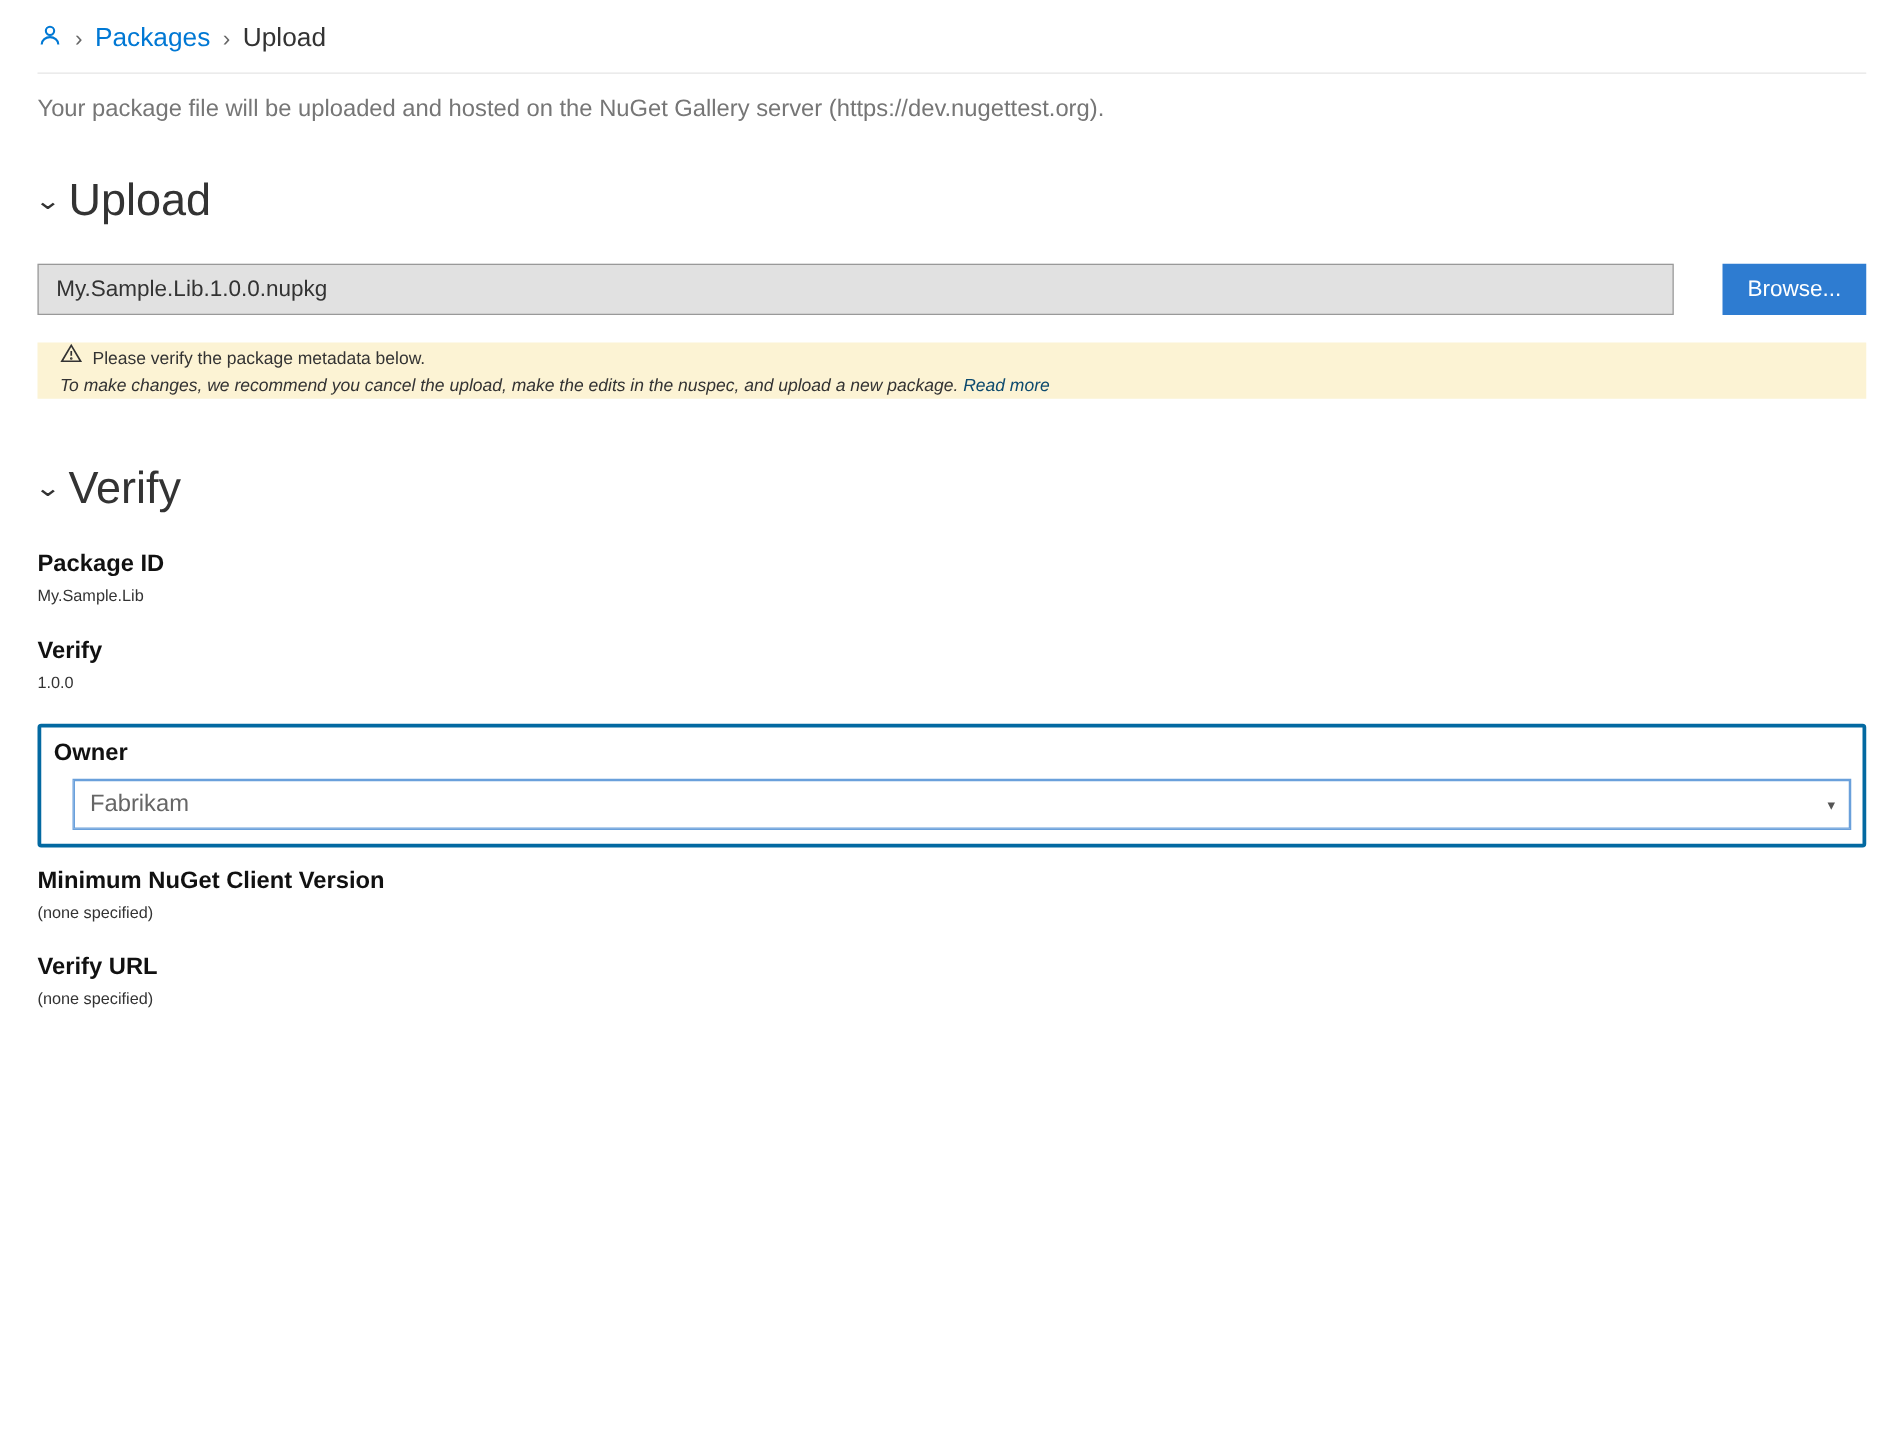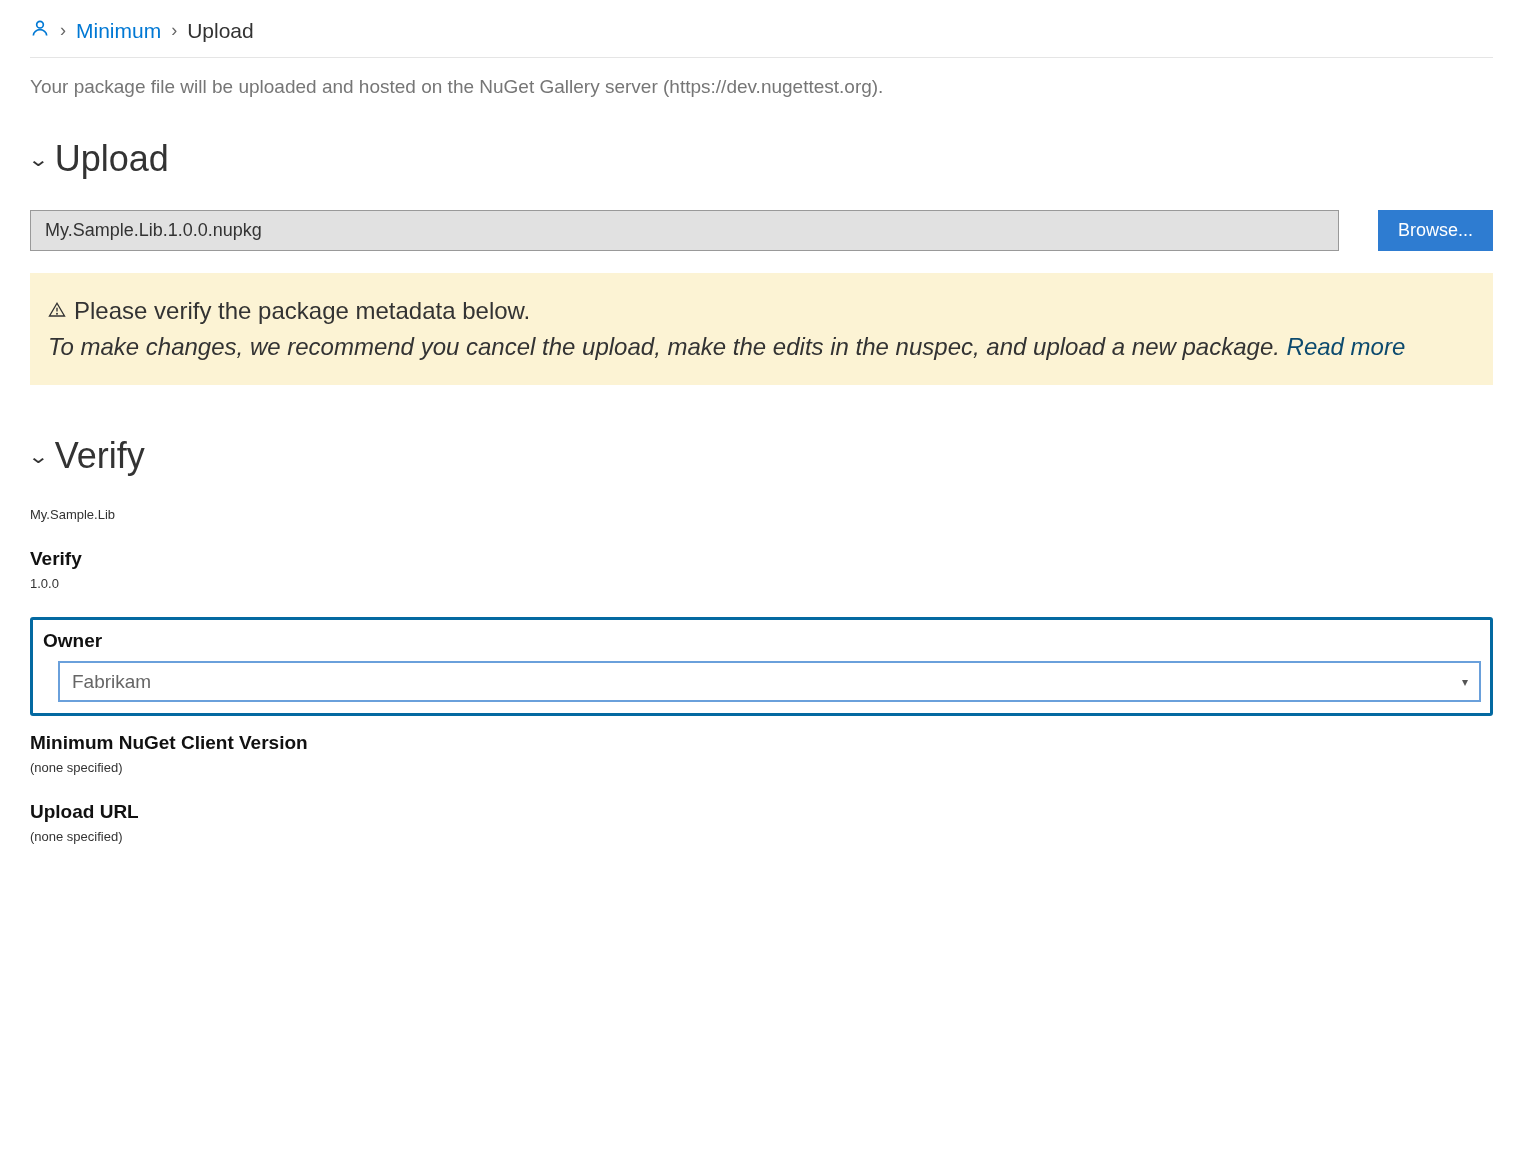--- a/index.html
+++ b/index.html
@@ -81,23 +81,23 @@
     .browse-btn {
       background: #2e7cd1;
       color: #fff;
       border: none;
       padding: 9px 20px;
       font-size: 18px;
       cursor: pointer;
     }
     .alert {
       background: #fcf3d4;
-      padding: 20px 18px;
+      padding: 0 18px;
       margin-bottom: 50px;
-      font-size: 24px;
+      font-size: 14px;
       line-height: 1.5;
     }
     .alert-line1 {
       display: flex;
       align-items: center;
       gap: 8px;
     }
     .alert-line2 {
       font-style: italic;
     }
@@ -167,21 +167,21 @@
 <body>
 
 <nav class="breadcrumb">
   <span class="user-icon">
     <svg viewBox="0 0 24 24">
         <circle cx="12" cy="8" r="4"></circle>
         <path d="M4 21c0-4 4-7 8-7s8 3 8 7"></path>
       </svg>
   </span>
   <span class="sep">›</span>
-  <a href="#">Minimum</a>
+  <a href="#">Packages</a>
   <span class="sep">›</span>
   <span class="current">Upload</span>
 </nav>
 
 <p class="description">Your package file will be uploaded and hosted on the NuGet Gallery server (https://dev.nugettest.org).</p>
 
 <div class="section-header">
   <span class="chevron">⌄</span>
   <h2>Upload</h2>
 </div>
@@ -206,20 +206,21 @@
     <span>To make changes, we recommend you cancel the upload, make the edits in the nuspec, and upload a new package. </span><a href="#">Read more</a>
   </div>
 </div>
 
 <div class="section-header">
   <span class="chevron">⌄</span>
   <h2>Verify</h2>
 </div>
 
 <div class="field">
+  <div class="field-label">Package ID</div>
   <div class="field-value">My.Sample.Lib</div>
 </div>
 
 <div class="field">
   <div class="field-label">Verify</div>
   <div class="field-value">1.0.0</div>
 </div>
 
 <div class="highlighted-field">
   <div class="field-label">Owner</div>
@@ -229,15 +230,15 @@
     </select>
   </div>
 </div>
 
 <div class="field">
   <div class="field-label">Minimum NuGet Client Version</div>
   <div class="field-value none">(none specified)</div>
 </div>
 
 <div class="field">
-  <div class="field-label">Upload URL</div>
+  <div class="field-label">Verify URL</div>
   <div class="field-value none">(none specified)</div>
 </div>
 
 </body></html>

